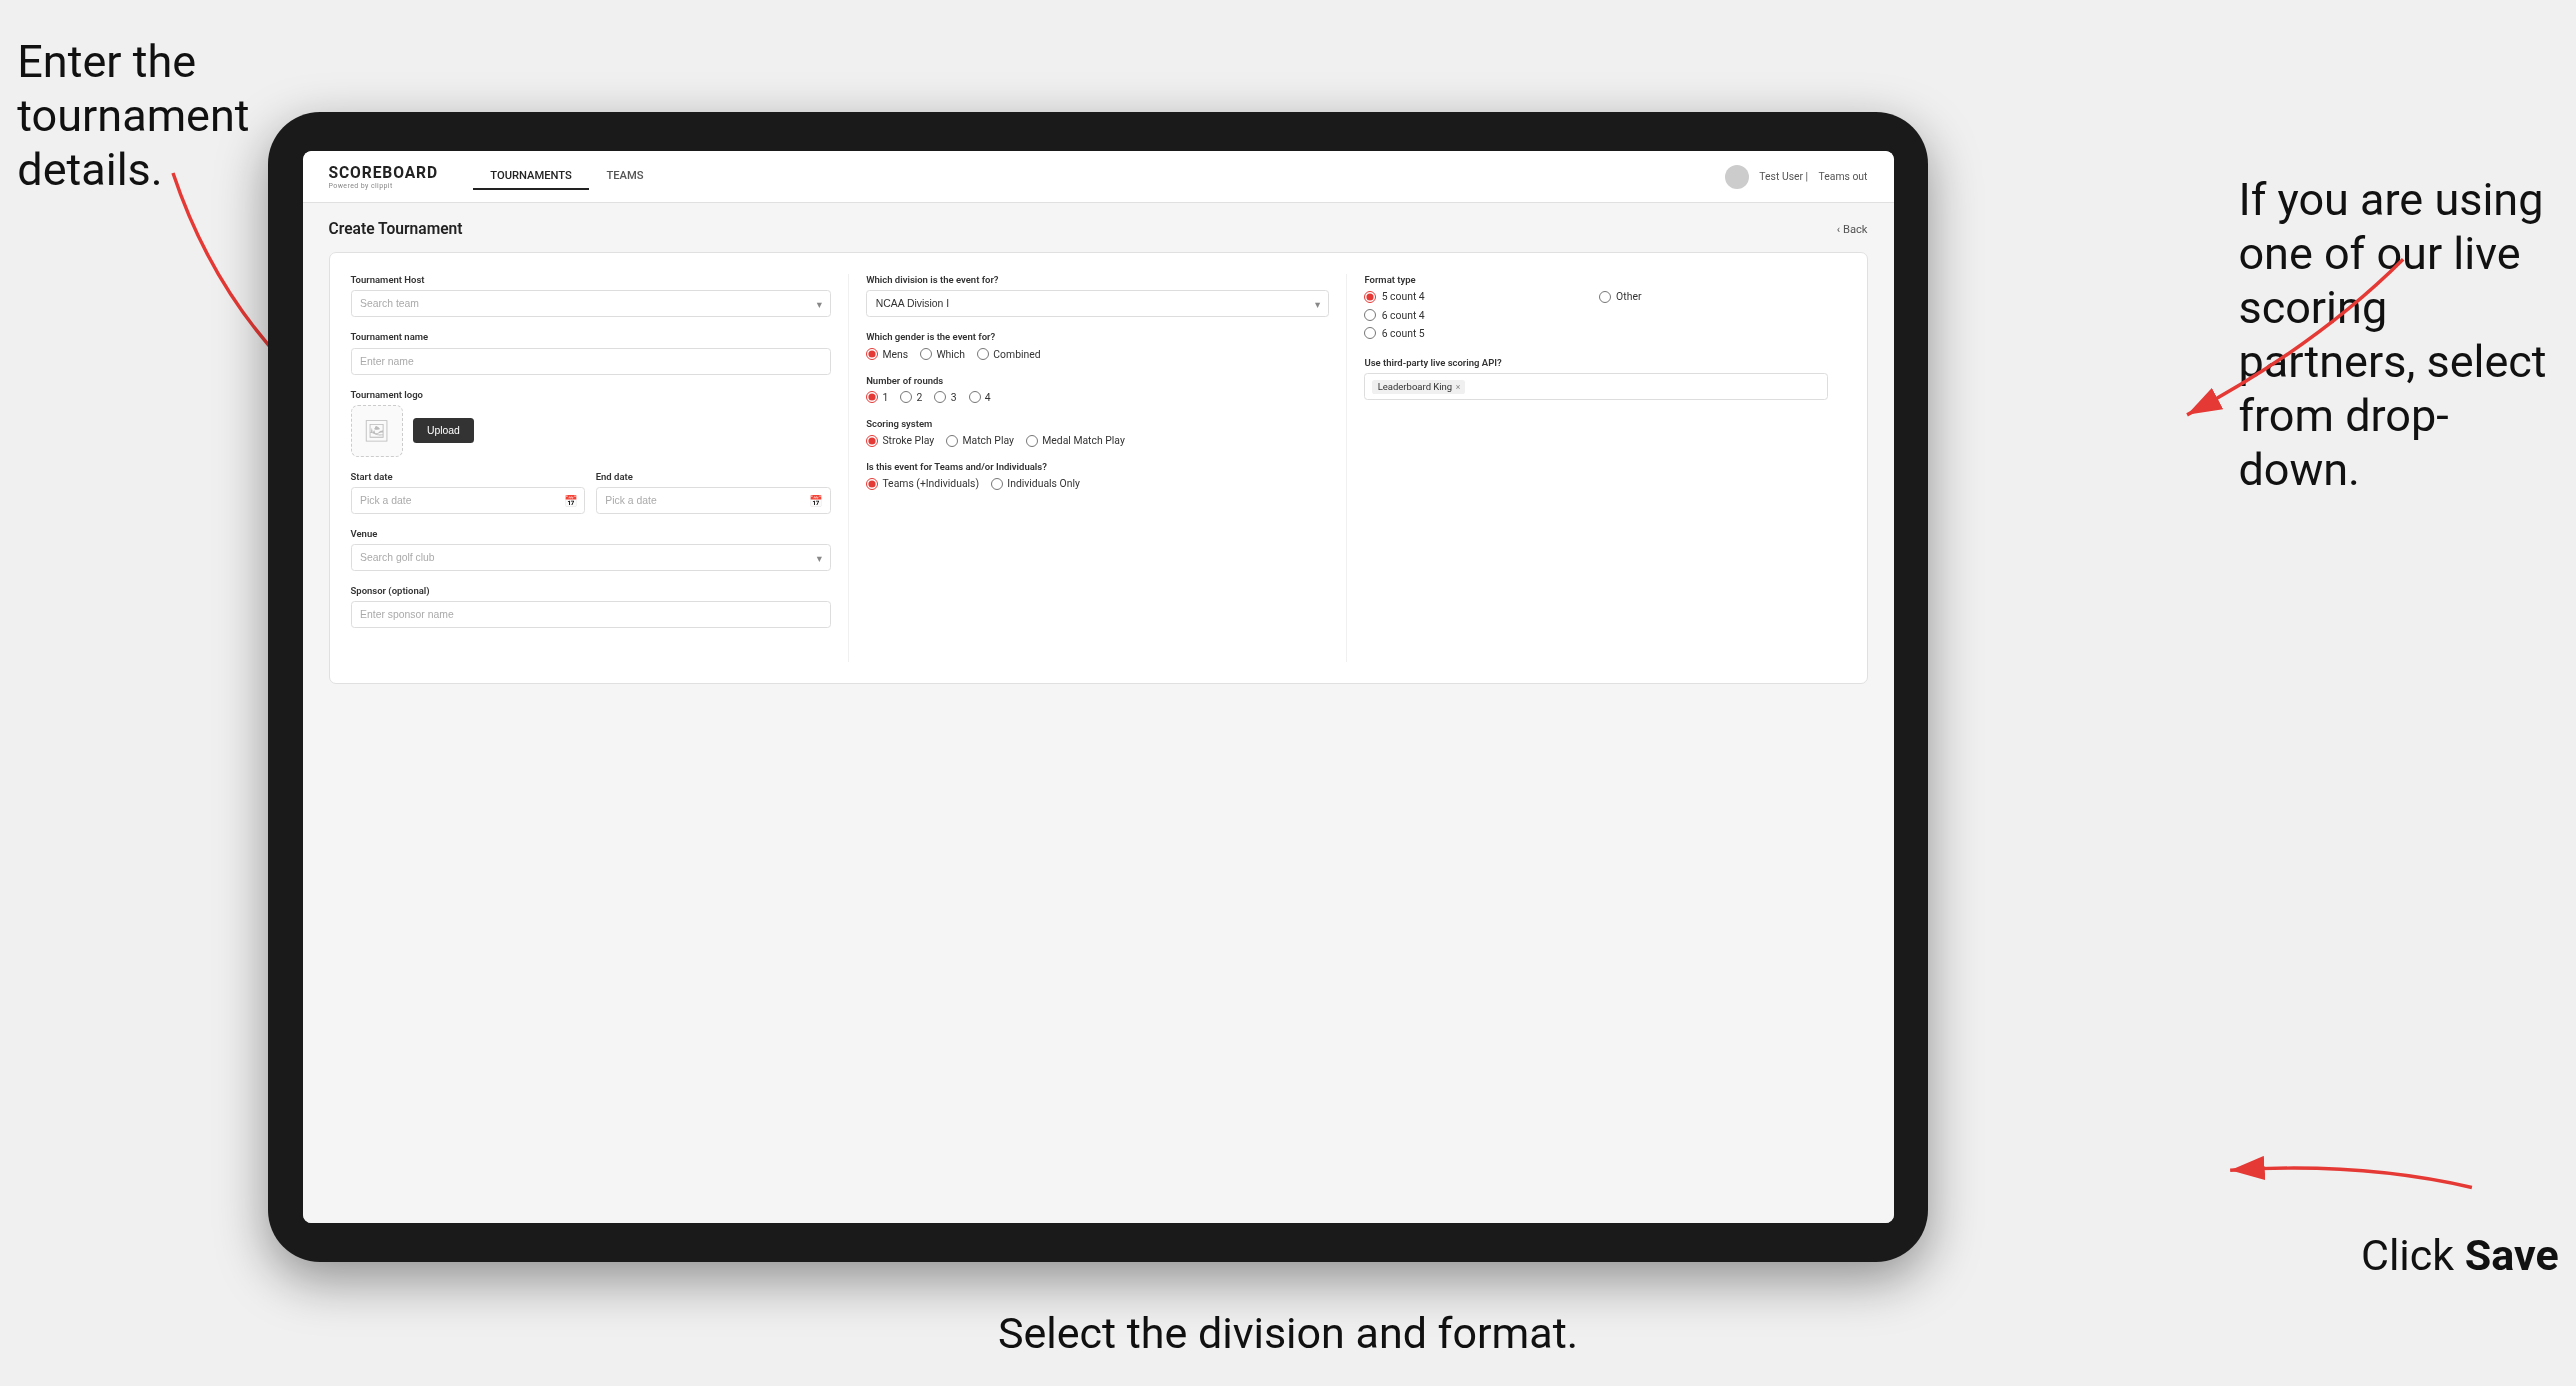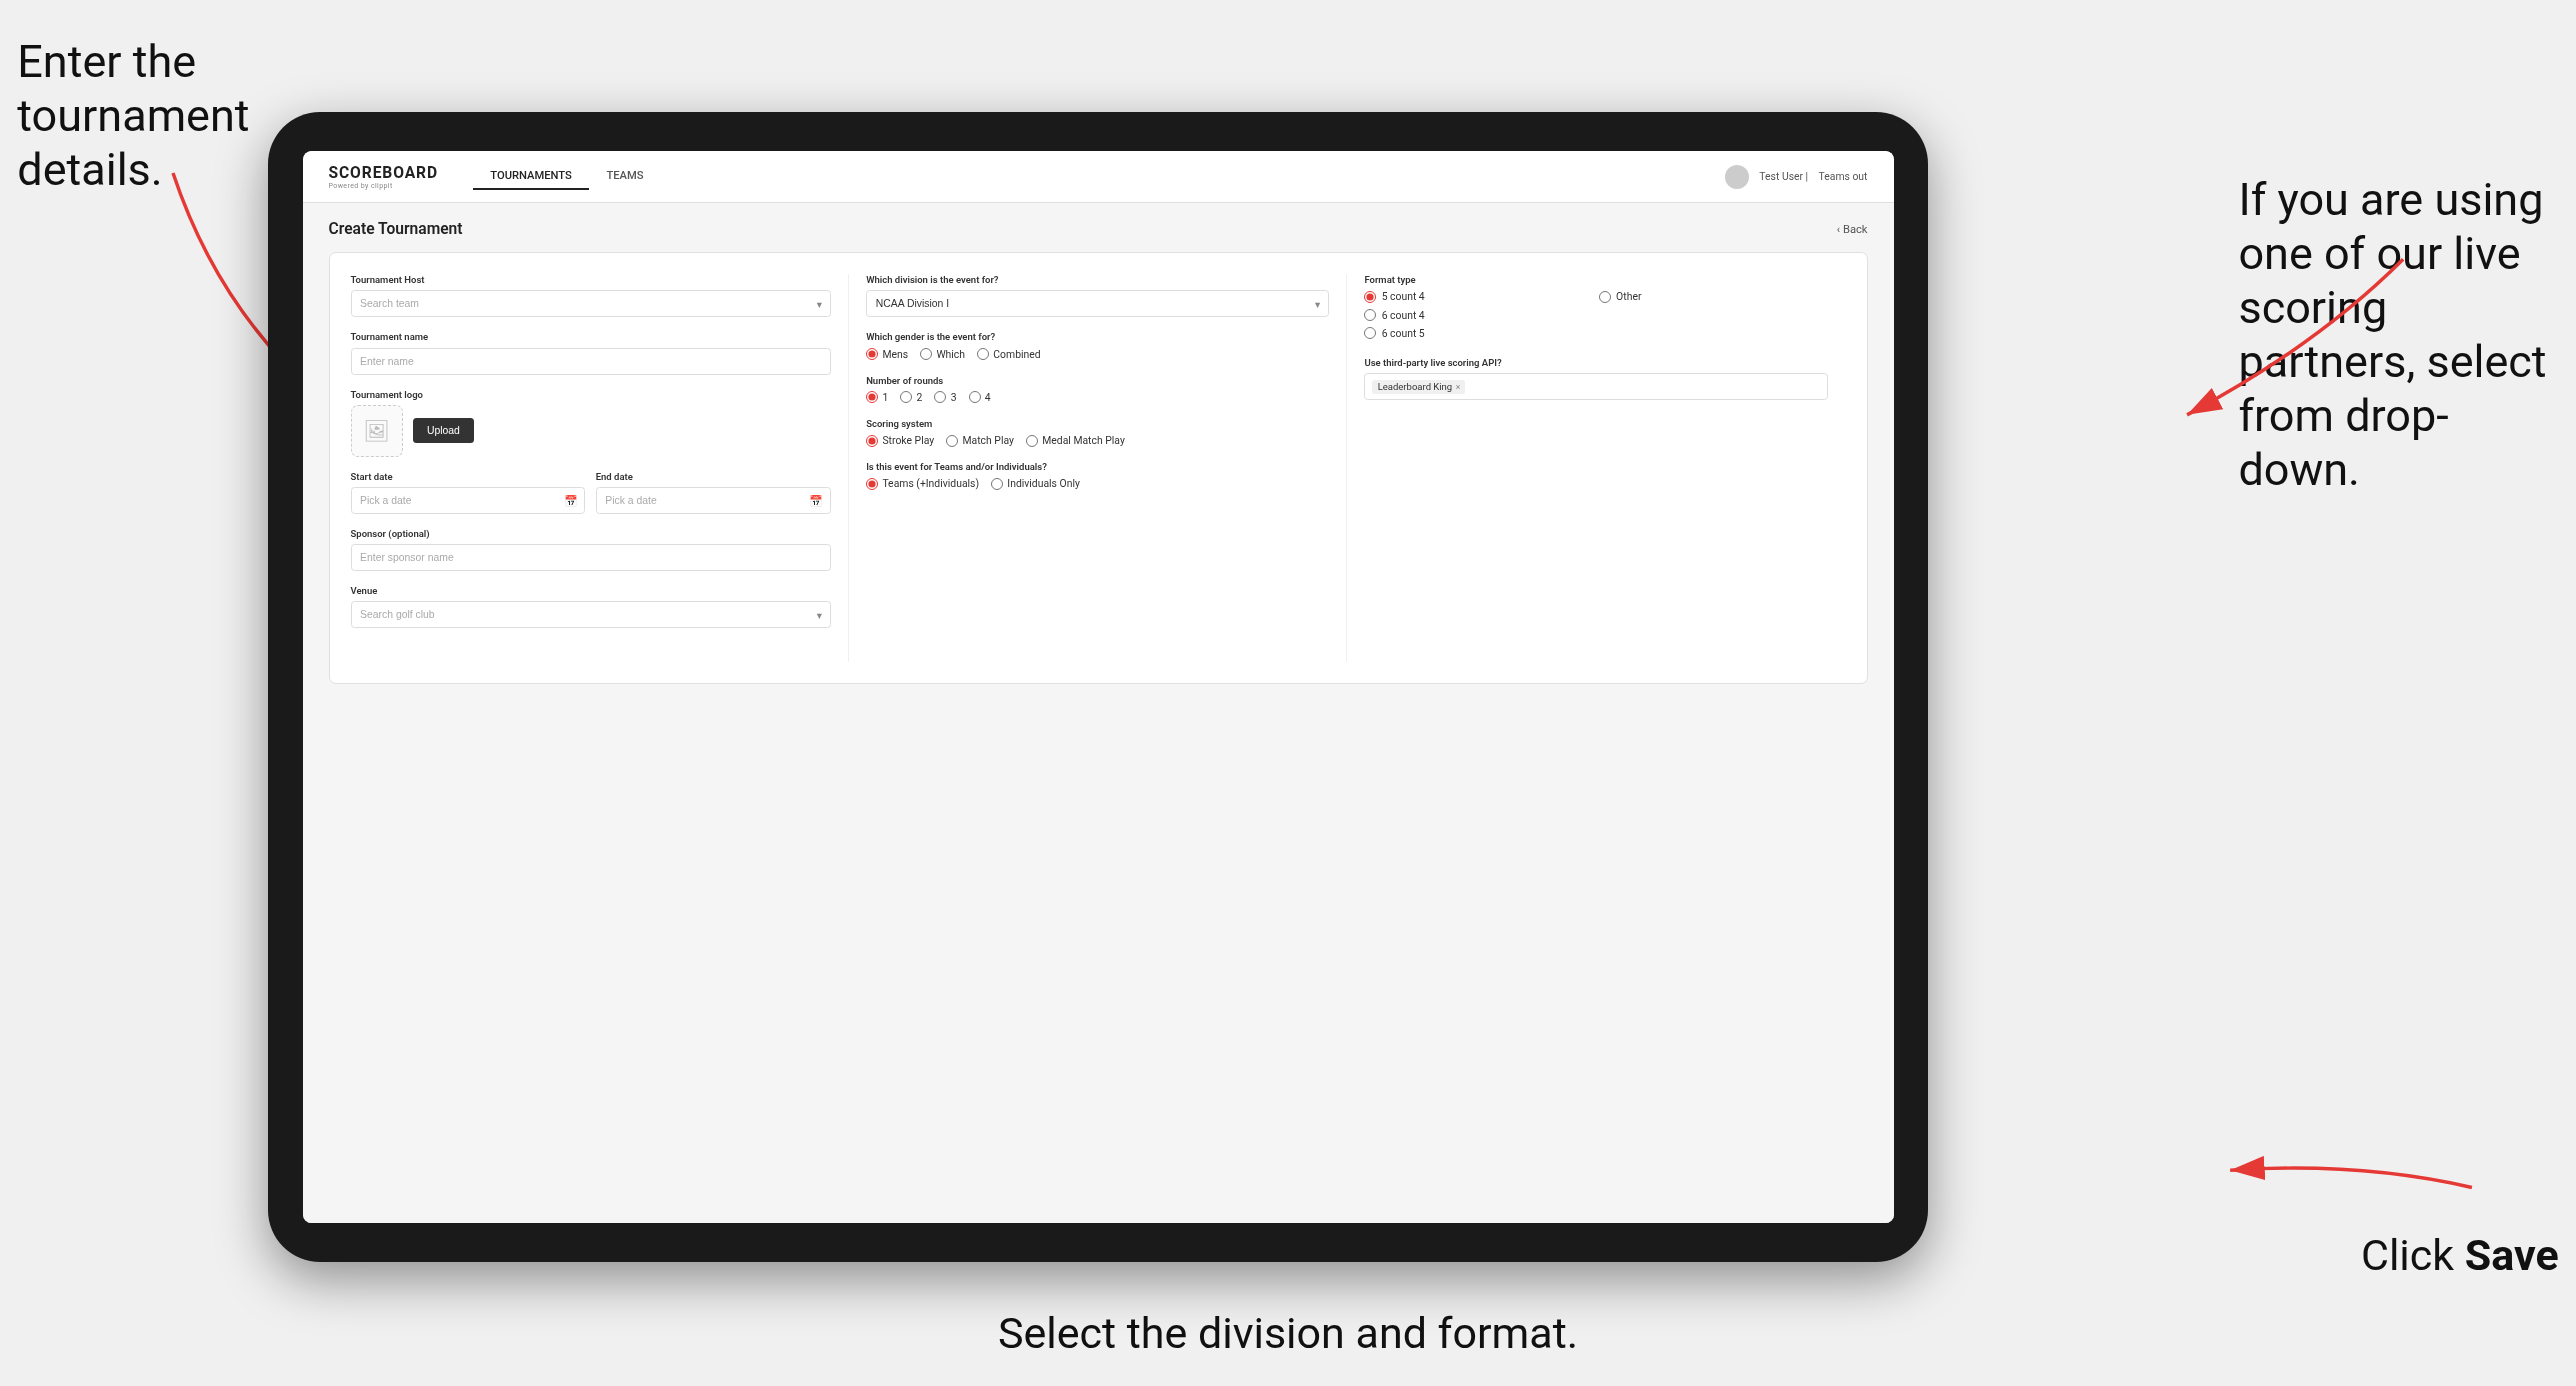--- a/index.html
+++ b/index.html
@@ -474,30 +474,30 @@
             </div>
             <div class="form-group" style="margin-bottom:0">
               <label class="form-label">End date</label>
               <div class="date-input-wrapper">
                 <input class="form-input" type="text" placeholder="Pick a date" style="">
                 <span class="cal-icon">📅</span>
               </div>
             </div>
           </div>
 
+          <div class="form-group">
+            <label class="form-label">Venue</label>
+            <div class="select-wrapper">
+              <input class="form-input" type="text" placeholder="Search golf club" style="">
+            </div>
+          </div>
+
           <div class="form-group" style="margin-top:14px">
             <label class="form-label">Sponsor (optional)</label>
             <input class="form-input" type="text" placeholder="Enter sponsor name" style="">
-          </div>
-
-          <div class="form-group">
-            <label class="form-label">Venue</label>
-            <div class="select-wrapper">
-              <input class="form-input" type="text" placeholder="Search golf club" style="">
-            </div>
           </div>
         </div>
 
         <div class="form-col">
           <div class="form-group">
             <label class="form-label">Which division is the event for?</label>
             <div class="select-wrapper">
               <select class="form-select">
                 <option>NCAA Division I</option>
               </select>

